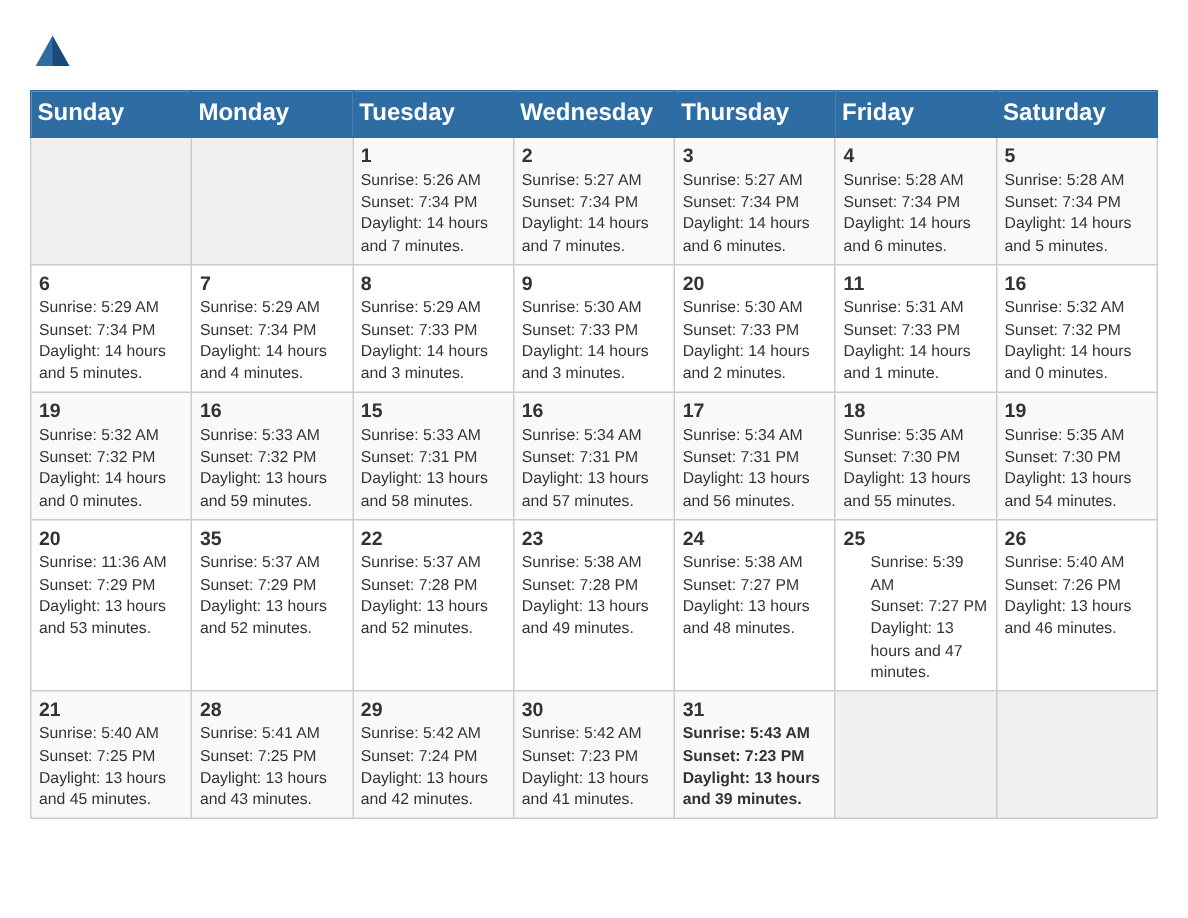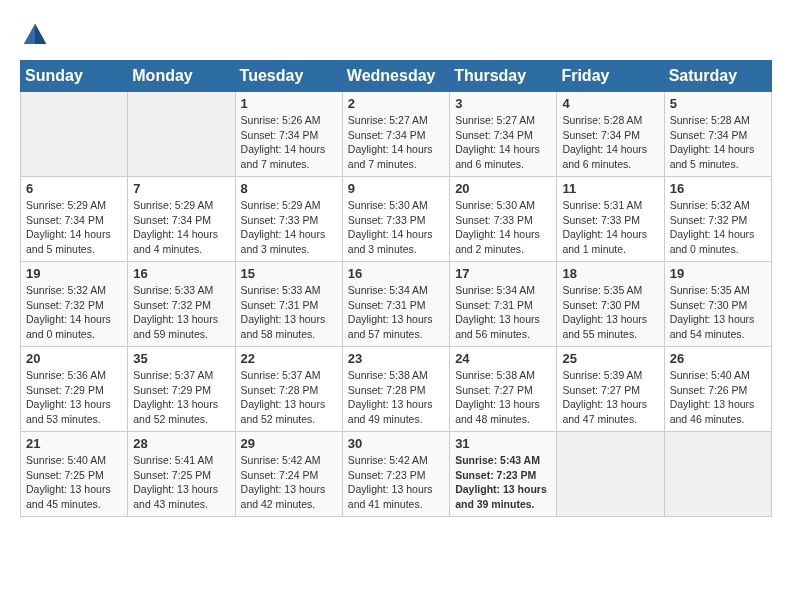--- a/index.html
+++ b/index.html
@@ -246,21 +246,21 @@
         <td>
           <span class="day-num">19</span>
           <div class="cell-content" style="white-space: pre-wrap;">Sunrise: 5:35 AM
 Sunset: 7:30 PM
 Daylight: 13 hours and 54 minutes.</div>
         </td>
       </tr>
       <tr>
         <td>
           <span class="day-num">20</span>
-          <div class="cell-content" style="white-space: pre-wrap;">Sunrise: 5:36 AM
+          <div class="cell-content" style="white-space: pre-wrap;">Sunrise: 11:36 AM
 Sunset: 7:29 PM
 Daylight: 13 hours and 53 minutes.</div>
         </td>
         <td>
           <span class="day-num">35</span>
           <div class="cell-content" style="white-space: pre-wrap;">Sunrise: 5:37 AM
 Sunset: 7:29 PM
 Daylight: 13 hours and 52 minutes.</div>
         </td>
         <td>
@@ -276,21 +276,21 @@
 Daylight: 13 hours and 49 minutes.</div>
         </td>
         <td>
           <span class="day-num">24</span>
           <div class="cell-content" style="white-space: pre-wrap;">Sunrise: 5:38 AM
 Sunset: 7:27 PM
 Daylight: 13 hours and 48 minutes.</div>
         </td>
         <td>
           <span class="day-num">25</span>
-          <div class="cell-content" style="white-space: pre-wrap;">Sunrise: 5:39 AM
+          <div class="cell-content" style="white-space: pre-wrap; margin-left: 18px;">Sunrise: 5:39 AM
 Sunset: 7:27 PM
 Daylight: 13 hours and 47 minutes.</div>
         </td>
         <td>
           <span class="day-num">26</span>
           <div class="cell-content" style="white-space: pre-wrap;">Sunrise: 5:40 AM
 Sunset: 7:26 PM
 Daylight: 13 hours and 46 minutes.</div>
         </td>
       </tr>

